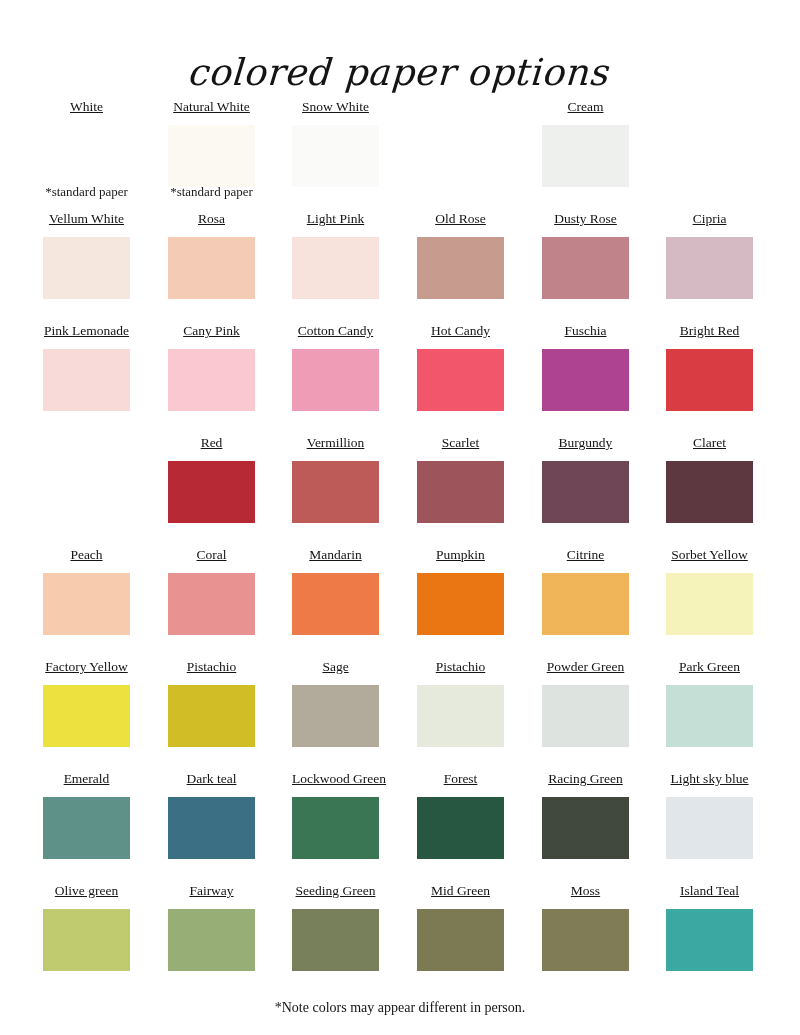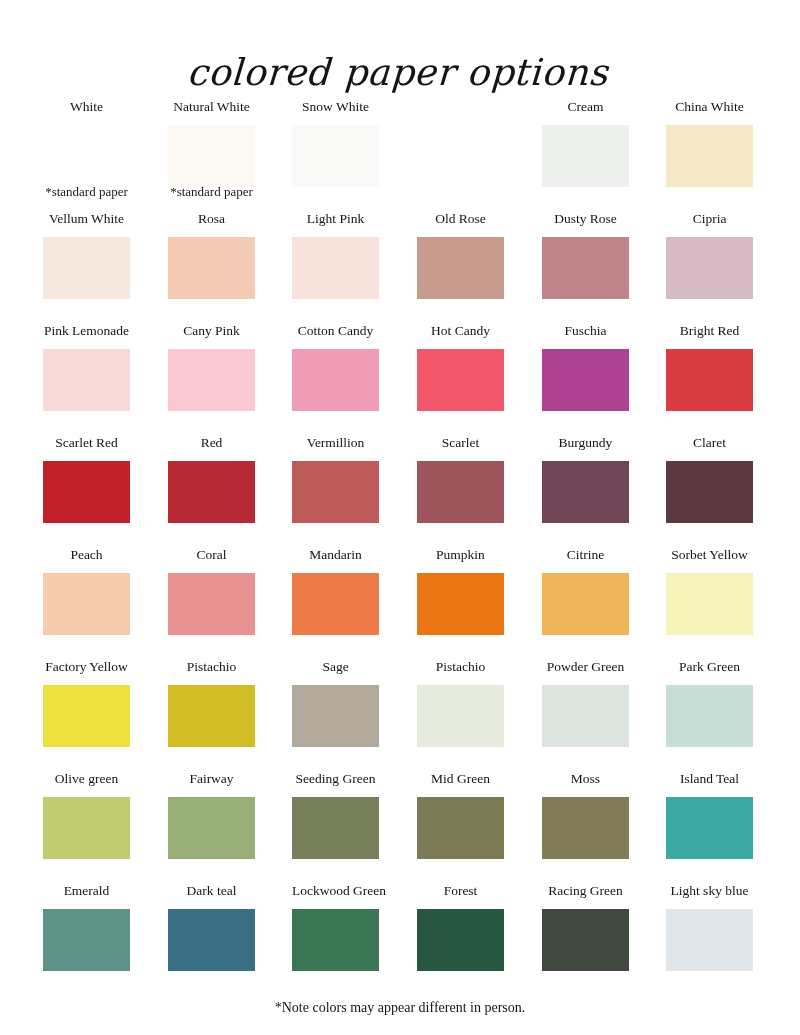--- a/index.html
+++ b/index.html
@@ -58,20 +58,21 @@
 
   .swatch-label {
     display: block;
     width: 87px;
     text-align: center;
     font-size: 13.5px;
     line-height: 14px;
     color: #141414;
     white-space: nowrap;
     margin: 0 0 11px 0;
+    text-decoration: underline;
   }
   .swatch-chip {
     display: block;
     width: 87px;
     height: 62px;
     background: #ffffff;
   }
   .swatch-note {
     display: block;
     width: 87px;
@@ -115,25 +116,20 @@
       <div class="cell cell-2">
         <span class="swatch-label">Snow White</span>
         <span class="swatch-chip" style="background: rgb(250, 250, 248);"></span>
         <span class="swatch-note is-empty"></span>
       </div>
       <div class="cell cell-4">
         <span class="swatch-label">Cream</span>
         <span class="swatch-chip" style="background: rgb(237, 240, 236);"></span>
         <span class="swatch-note is-empty"></span>
       </div>
-      <div class="cell cell-5">
-        <span class="swatch-label">China White</span>
-        <span class="swatch-chip" style="background: rgb(245, 233, 200);"></span>
-        <span class="swatch-note is-empty"></span>
-      </div>
     </div>
     <div class="grid-row">
       <div class="cell cell-0">
         <span class="swatch-label">Vellum White</span>
         <span class="swatch-chip" style="background: rgb(245, 231, 222);"></span>
         <span class="swatch-note is-empty"></span>
       </div>
       <div class="cell cell-2">
         <span class="swatch-label">Light Pink</span>
         <span class="swatch-chip" style="background: rgb(248, 227, 220);"></span>
@@ -186,25 +182,20 @@
         <span class="swatch-chip" style="background: rgb(174, 67, 146);"></span>
         <span class="swatch-note is-empty"></span>
       </div>
       <div class="cell cell-5">
         <span class="swatch-label">Bright Red</span>
         <span class="swatch-chip" style="background: rgb(217, 60, 66);"></span>
         <span class="swatch-note is-empty"></span>
       </div>
     </div>
     <div class="grid-row">
-      <div class="cell cell-0">
-        <span class="swatch-label">Scarlet Red</span>
-        <span class="swatch-chip" style="background: rgb(192, 31, 44);"></span>
-        <span class="swatch-note is-empty"></span>
-      </div>
       <div class="cell cell-1">
         <span class="swatch-label">Red</span>
         <span class="swatch-chip" style="background: rgb(182, 41, 53);"></span>
         <span class="swatch-note is-empty"></span>
       </div>
       <div class="cell cell-2">
         <span class="swatch-label">Vermillion</span>
         <span class="swatch-chip" style="background: rgb(188, 91, 87);"></span>
         <span class="swatch-note is-empty"></span>
       </div>
@@ -283,20 +274,52 @@
         <span class="swatch-note is-empty"></span>
       </div>
       <div class="cell cell-5">
         <span class="swatch-label">Park Green</span>
         <span class="swatch-chip" style="background: rgb(197, 223, 215);"></span>
         <span class="swatch-note is-empty"></span>
       </div>
     </div>
     <div class="grid-row">
       <div class="cell cell-0">
+        <span class="swatch-label">Emerald</span>
+        <span class="swatch-chip" style="background: rgb(94, 146, 137);"></span>
+        <span class="swatch-note is-empty"></span>
+      </div>
+      <div class="cell cell-1">
+        <span class="swatch-label">Dark teal</span>
+        <span class="swatch-chip" style="background: rgb(59, 112, 132);"></span>
+        <span class="swatch-note is-empty"></span>
+      </div>
+      <div class="cell cell-2">
+        <span class="swatch-label">Lockwood Green</span>
+        <span class="swatch-chip" style="background: rgb(58, 118, 83);"></span>
+        <span class="swatch-note is-empty"></span>
+      </div>
+      <div class="cell cell-3">
+        <span class="swatch-label">Forest</span>
+        <span class="swatch-chip" style="background: rgb(39, 87, 64);"></span>
+        <span class="swatch-note is-empty"></span>
+      </div>
+      <div class="cell cell-4">
+        <span class="swatch-label">Racing Green</span>
+        <span class="swatch-chip" style="background: rgb(65, 73, 63);"></span>
+        <span class="swatch-note is-empty"></span>
+      </div>
+      <div class="cell cell-5">
+        <span class="swatch-label">Light sky blue</span>
+        <span class="swatch-chip" style="background: rgb(225, 230, 234);"></span>
+        <span class="swatch-note is-empty"></span>
+      </div>
+    </div>
+    <div class="grid-row">
+      <div class="cell cell-0">
         <span class="swatch-label">Olive green</span>
         <span class="swatch-chip" style="background: rgb(191, 203, 110);"></span>
         <span class="swatch-note is-empty"></span>
       </div>
       <div class="cell cell-1">
         <span class="swatch-label">Fairway</span>
         <span class="swatch-chip" style="background: rgb(151, 174, 119);"></span>
         <span class="swatch-note is-empty"></span>
       </div>
       <div class="cell cell-2">
@@ -313,47 +336,15 @@
         <span class="swatch-label">Moss</span>
         <span class="swatch-chip" style="background: rgb(128, 124, 85);"></span>
         <span class="swatch-note is-empty"></span>
       </div>
       <div class="cell cell-5">
         <span class="swatch-label">Island Teal</span>
         <span class="swatch-chip" style="background: rgb(59, 169, 162);"></span>
         <span class="swatch-note is-empty"></span>
       </div>
     </div>
-    <div class="grid-row">
-      <div class="cell cell-0">
-        <span class="swatch-label">Emerald</span>
-        <span class="swatch-chip" style="background: rgb(94, 146, 137);"></span>
-        <span class="swatch-note is-empty"></span>
-      </div>
-      <div class="cell cell-1">
-        <span class="swatch-label">Dark teal</span>
-        <span class="swatch-chip" style="background: rgb(59, 112, 132);"></span>
-        <span class="swatch-note is-empty"></span>
-      </div>
-      <div class="cell cell-2">
-        <span class="swatch-label">Lockwood Green</span>
-        <span class="swatch-chip" style="background: rgb(58, 118, 83);"></span>
-        <span class="swatch-note is-empty"></span>
-      </div>
-      <div class="cell cell-3">
-        <span class="swatch-label">Forest</span>
-        <span class="swatch-chip" style="background: rgb(39, 87, 64);"></span>
-        <span class="swatch-note is-empty"></span>
-      </div>
-      <div class="cell cell-4">
-        <span class="swatch-label">Racing Green</span>
-        <span class="swatch-chip" style="background: rgb(65, 73, 63);"></span>
-        <span class="swatch-note is-empty"></span>
-      </div>
-      <div class="cell cell-5">
-        <span class="swatch-label">Light sky blue</span>
-        <span class="swatch-chip" style="background: rgb(225, 230, 234);"></span>
-        <span class="swatch-note is-empty"></span>
-      </div>
-    </div>
   </div>
 
 <div class="footer-note">*Note colors may appear different in person.</div>
 
 </body></html>

